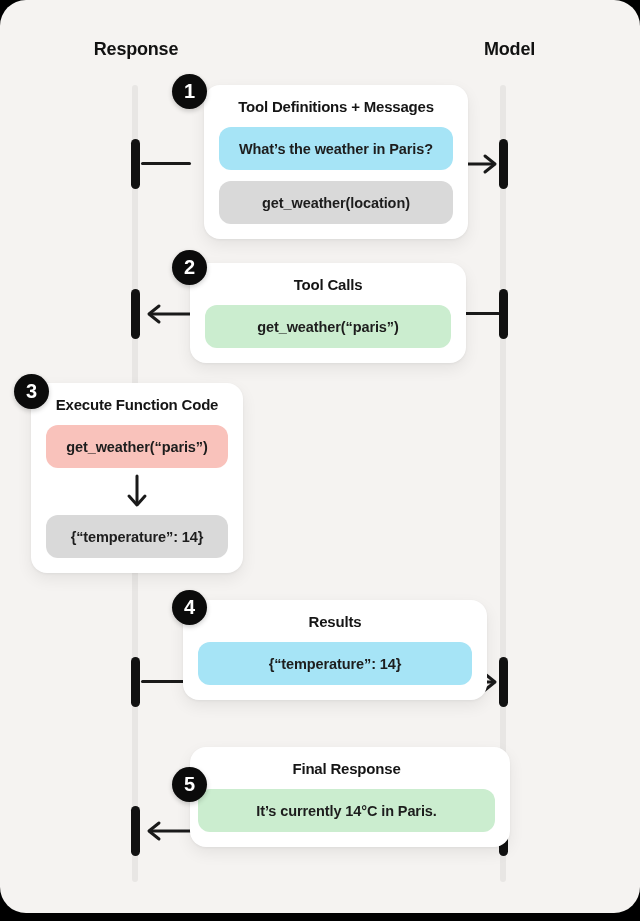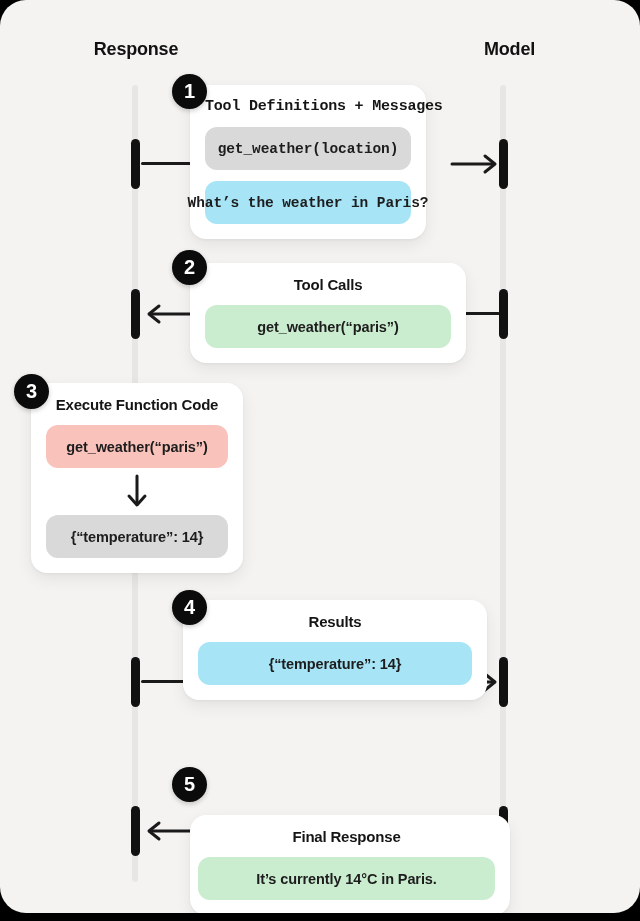--- a/index.html
+++ b/index.html
@@ -18,25 +18,25 @@
   .arrow-svg{position:absolute;overflow:visible;}
   .arrow-svg line,.arrow-svg polyline{stroke:#1a1a1a;stroke-width:3;fill:none;
     stroke-linecap:round;stroke-linejoin:round;}
   .card{position:absolute;background:#fff;border-radius:16px;padding:13px 15px 15px 15px;
     box-shadow:0 6px 16px rgba(0,0,0,.07),0 1px 3px rgba(0,0,0,.05);box-sizing:border-box;}
   .card-title{font-size:15px;font-weight:700;color:#151515;text-align:center;
     line-height:18px;letter-spacing:-0.2px;white-space:nowrap;}
   .pill{height:43px;border-radius:12px;margin-top:11px;display:flex;align-items:center;
     justify-content:center;font-size:14.5px;font-weight:700;color:#1d1d1d;
     letter-spacing:-0.1px;white-space:nowrap;}
-  .card1{left:190px;top:85px;width:236px;font-family:Liberation Mono, monospace;}
+  .card1{left:204px;top:85px;width:264px;}
   .card2{left:190px;top:263px;width:276px;}
   .card3{left:31px;top:383px;width:212px;}
   .card4{left:183px;top:600px;width:304px;}
-  .card5{left:190px;top:815px;width:320px;padding-left:8px;}
+  .card5{left:190px;top:747px;width:320px;padding-left:8px;}
   .down-arrow-wrap{display:flex;justify-content:center;margin-top:6px;height:36px;}
   .badge{position:absolute;width:35px;height:35px;border-radius:50%;background:#0b0b0b;
     color:#fff;display:flex;align-items:center;justify-content:center;font-size:20px;
     font-weight:700;z-index:6;box-shadow:0 2px 5px rgba(0,0,0,.2);}
   .card{z-index:4;}
   .bar{z-index:3;}
   .hline,.arrow-svg{z-index:2;}
   .lifeline{z-index:1;}
 </style>
 </head>
@@ -78,22 +78,22 @@
   </svg>
 
   <svg class="arrow-svg" style="left:146px;top:821px;" width="46" height="20">
     <line x1="46" y1="10" x2="4" y2="10"></line>
     <polyline points="13,2 3,10 13,18"></polyline>
   </svg>
   <div class="hline" style="left:453px;top:829px;width:47px;"></div>
 
   <div class="card card1">
     <div class="card-title">Tool Definitions + Messages</div>
+    <div class="pill" style="background-color: rgb(166, 228, 246);">What’s the weather in Paris?</div>
     <div class="pill" style="background-color: rgb(217, 217, 217);">get_weather(location)</div>
-    <div class="pill" style="background-color: rgb(166, 228, 246);">What’s the weather in Paris?</div>
   </div>
 
   <div class="card card2">
     <div class="card-title">Tool Calls</div>
     <div class="pill" style="background-color: rgb(203, 237, 207);">get_weather(“paris”)</div>
   </div>
 
   <div class="card card3">
     <div class="card-title">Execute Function Code</div>
     <div class="pill" style="background-color: rgb(249, 194, 187);">get_weather(“paris”)</div>

